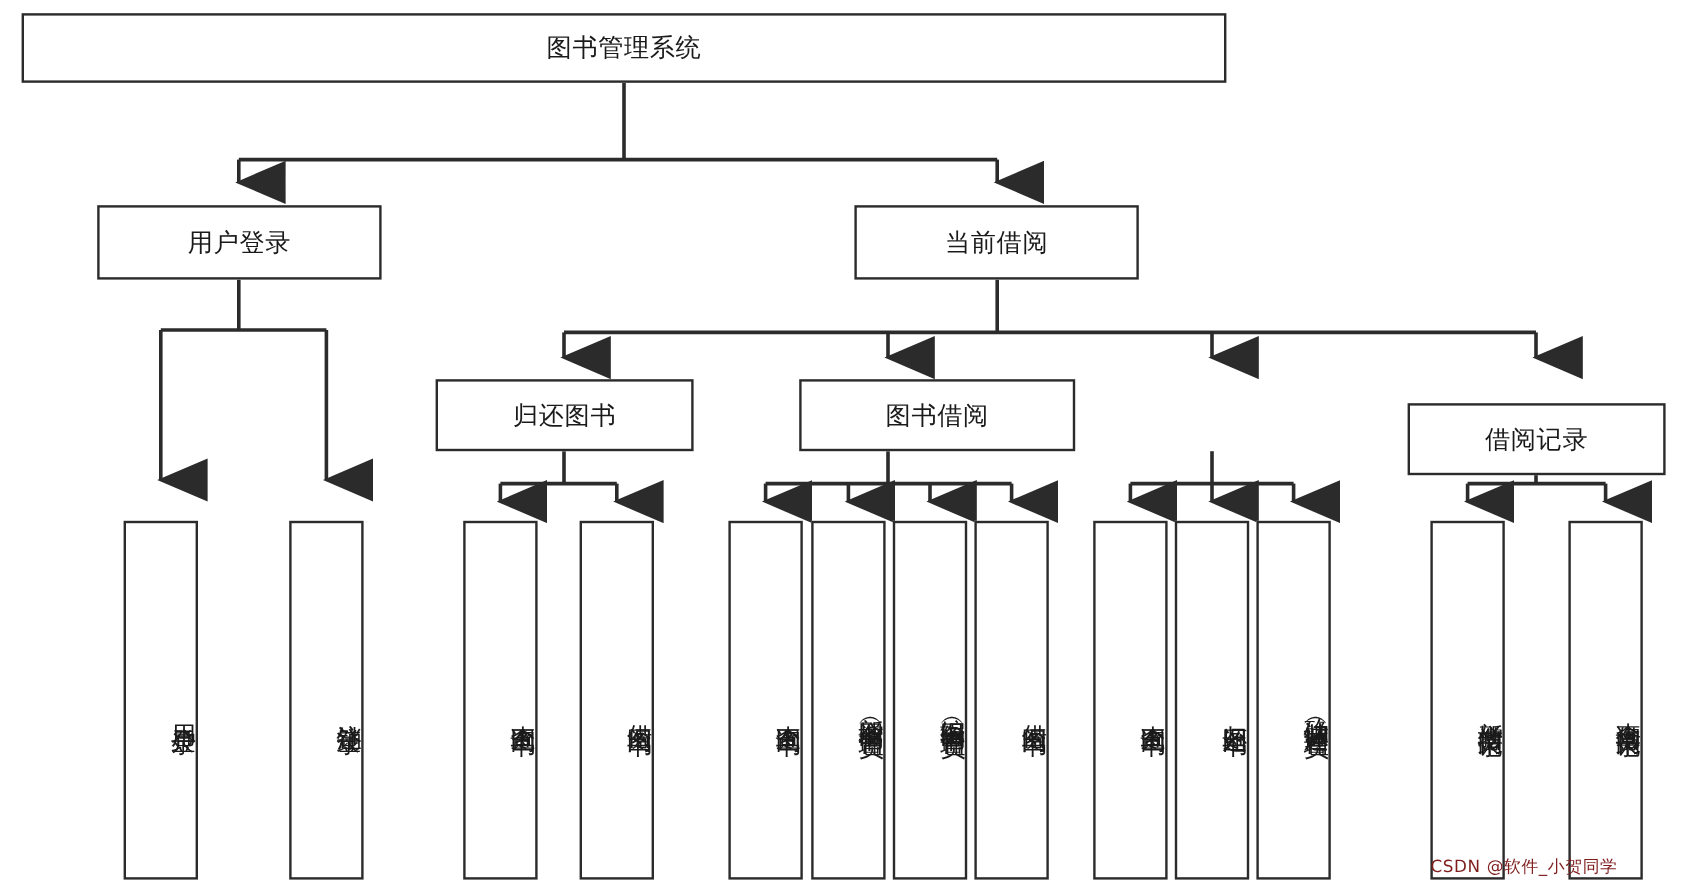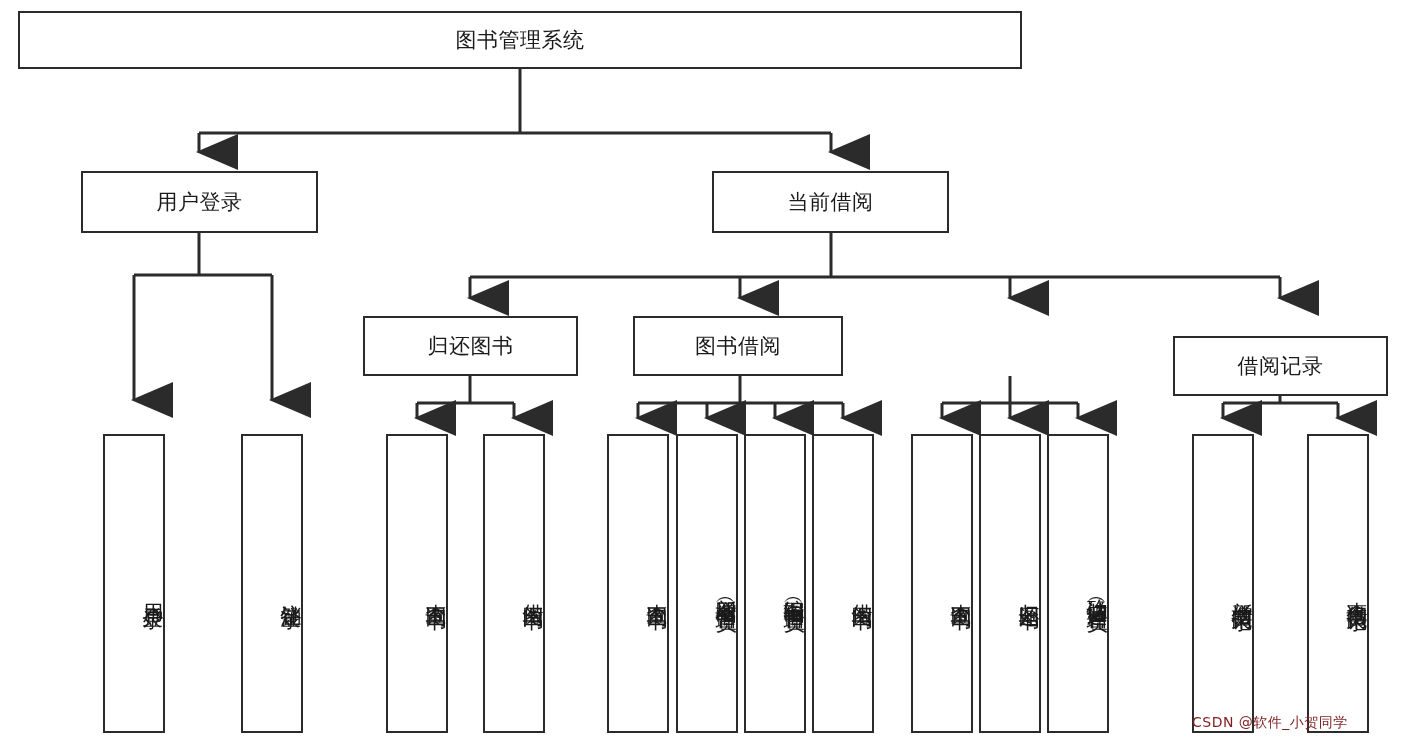--- a/index.html
+++ b/index.html
@@ -126,21 +126,21 @@
   <div class="node h" style="left:81px; top:171px; width:237px; height:62px;">
     <span>用户登录</span>
   </div>
   <div class="node h" style="left:712px; top:171px; width:237px; height:62px;">
     <span>当前借阅</span>
   </div>
 
   <div class="node h" style="left:363px; top:316px; width:215px; height:60px;">
     <span>归还图书</span>
   </div>
-  <div class="node h" style="left:633px; top:316px; width:210px; height:60px;">
+  <div class="node h" style="left:666px; top:316px; width:230px; height:60px;">
     <span>图书借阅</span>
   </div>
   <div class="node h" style="left:1173px; top:316px; width:215px; height:60px;margin-top:20px;">
     <span>借阅记录</span>
   </div>
 
   <div class="node v" style="left:103px; top:434px; width:62px; height:299px;">
     <span class="vtext">用户登录</span>
   </div>
   <div class="node v" style="left:241px; top:434px; width:62px; height:299px;">

